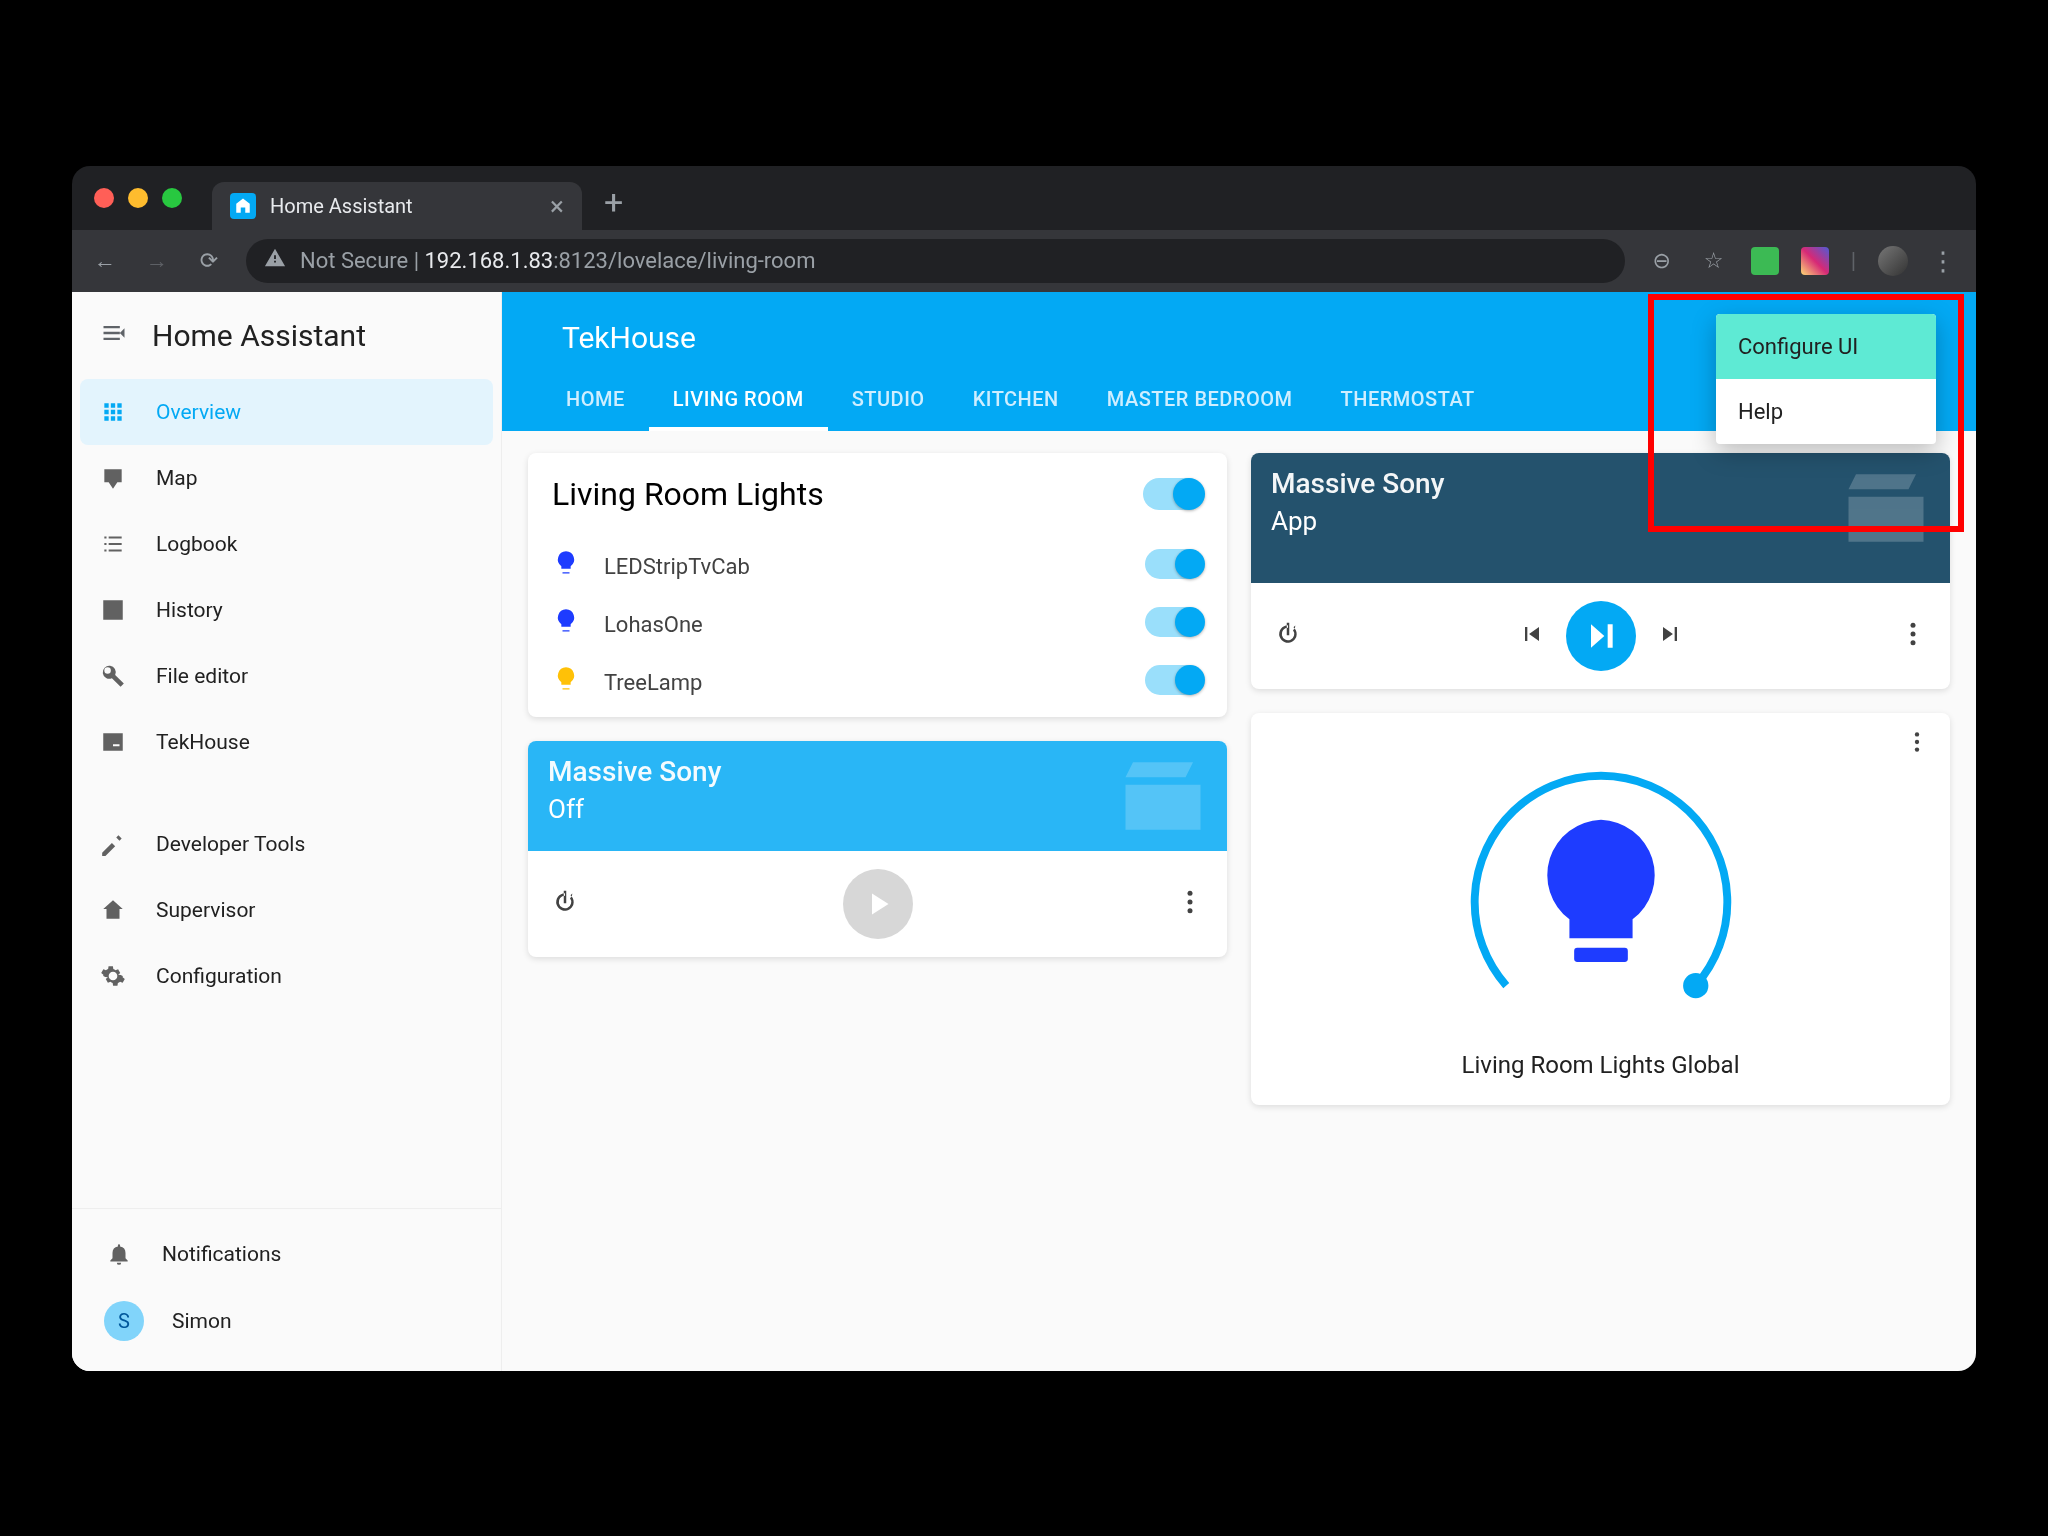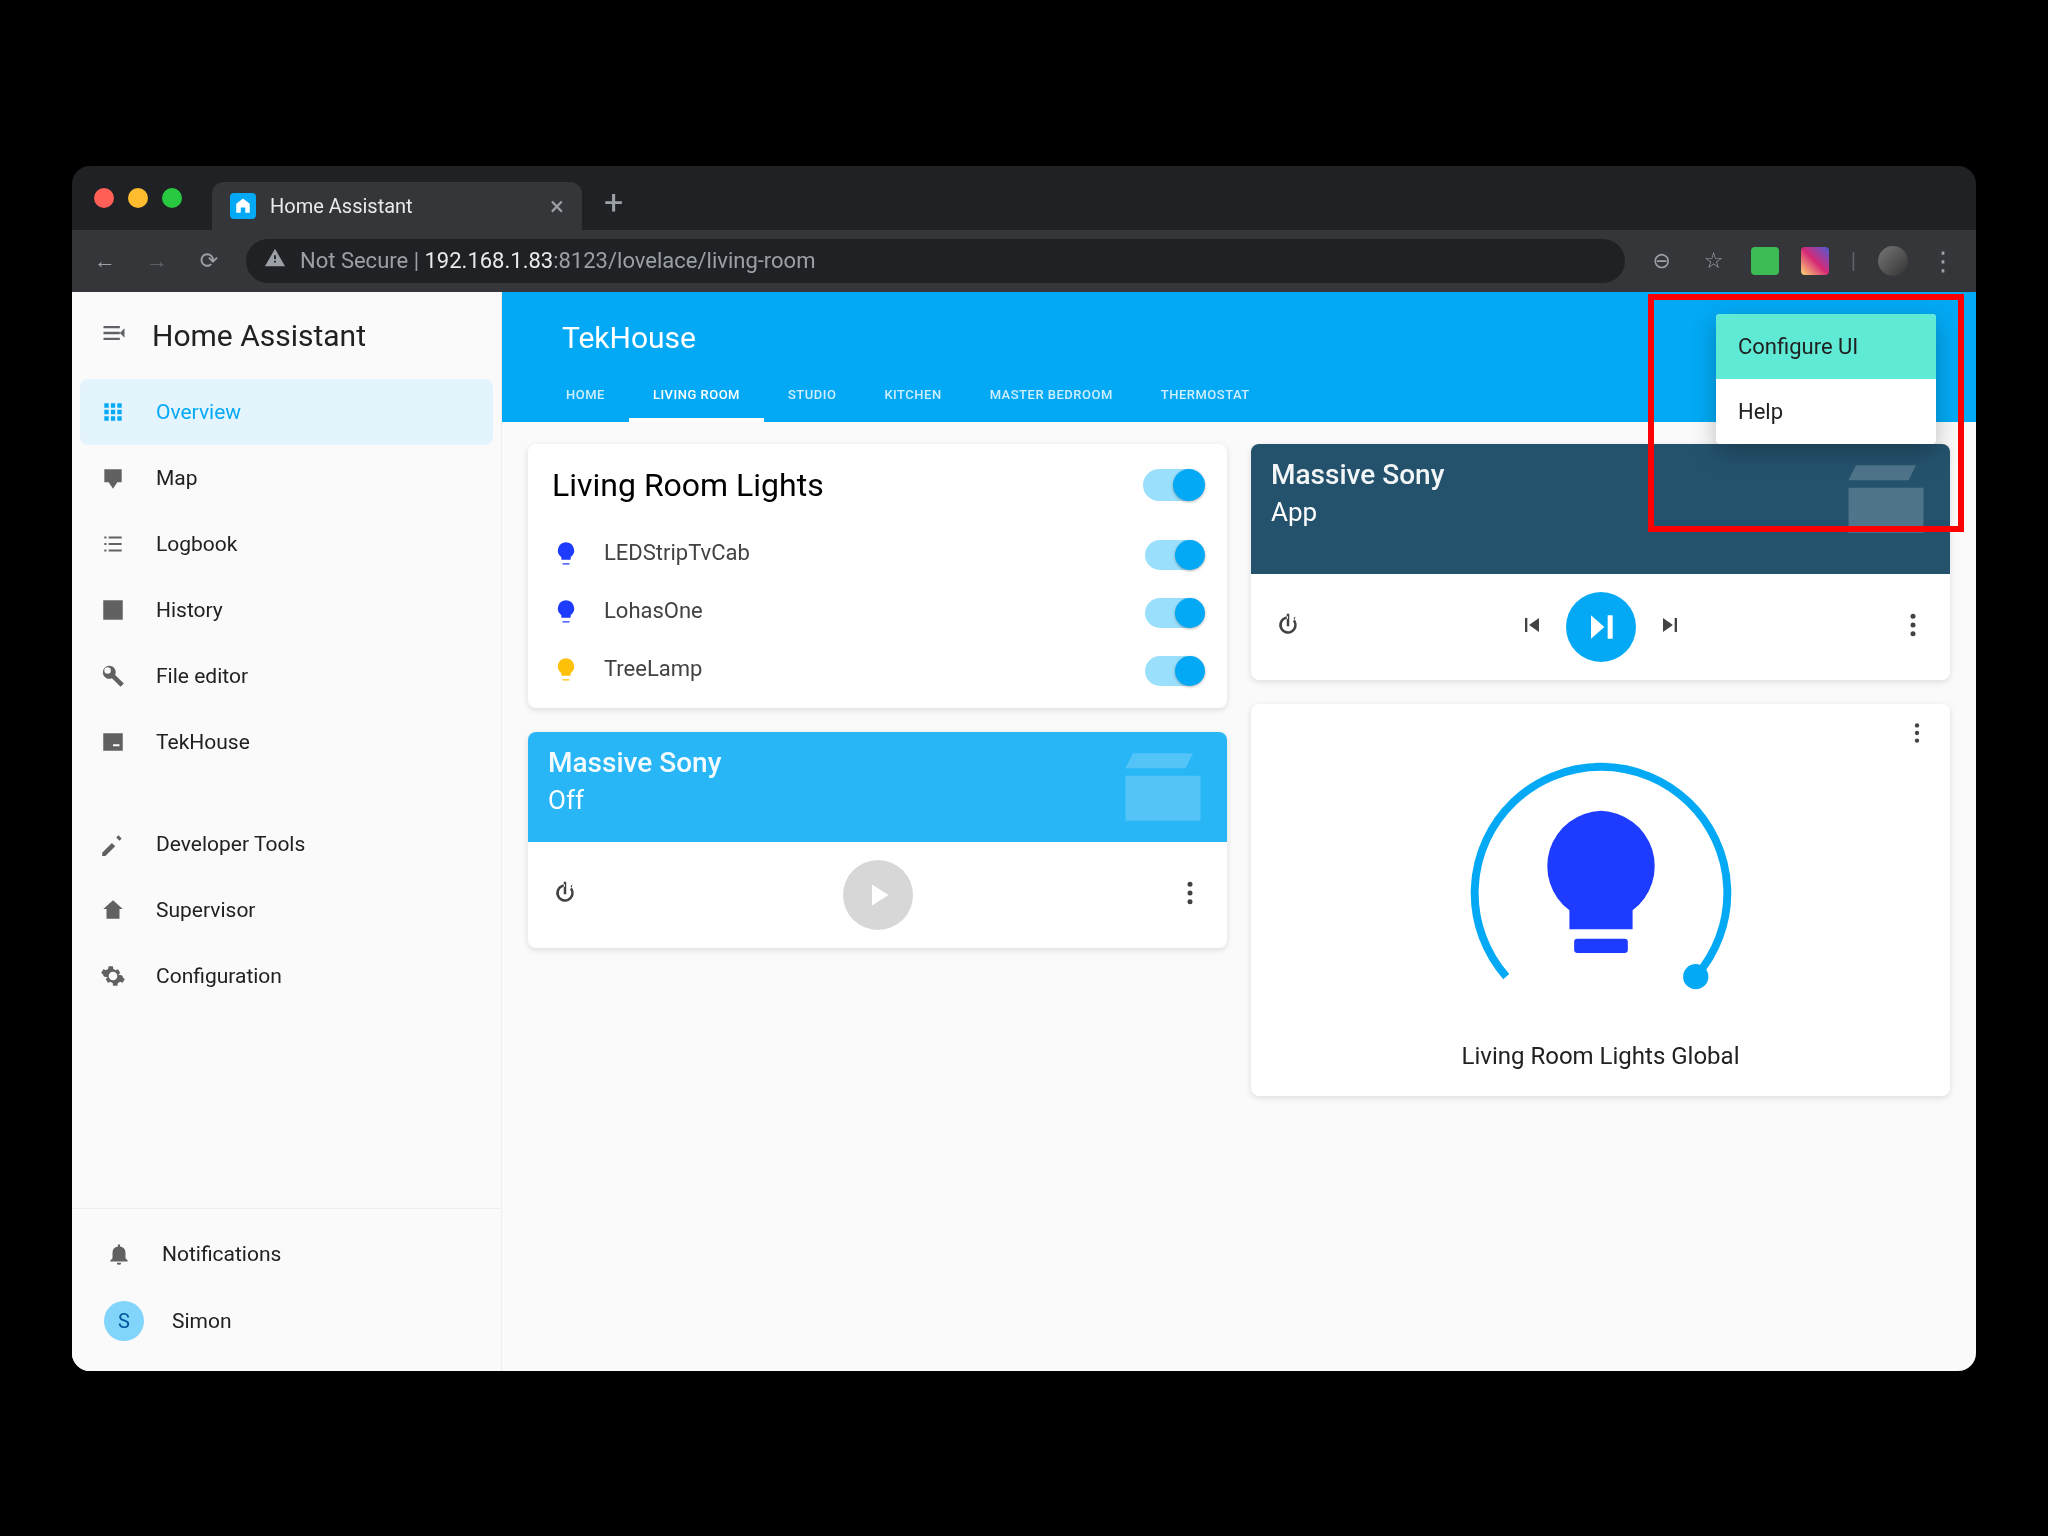--- a/index.html
+++ b/index.html
@@ -56,31 +56,31 @@
   .nav-item.active .ico svg{fill:var(--accent);}
   .nav-spacer{height:36px;}
   .sb-foot{margin-top:auto;border-top:1px solid #eee;padding:14px;}
   .sb-foot .nav-item{padding:16px 18px;}
   .avatar{width:40px;height:40px;border-radius:50%;background:#81d4fa;color:#01579b;display:flex;align-items:center;justify-content:center;font-size:20px;}
 
   
   .main{flex:1;display:flex;flex-direction:column;position:relative;}
   .header{background:var(--accent);color:#fff;padding:20px 0 0 0;}
   .header .h-title{font-size:30px;padding:8px 60px 18px 60px;}
-  .tabs{display:flex;gap:0;padding:0 40px;font-size:13px;font-weight:500;letter-spacing:.5px;}
+  .tabs{display:flex;gap:0;padding:0 40px;font-size:20px;font-weight:500;letter-spacing:.5px;}
   .tabs .tabi{padding:14px 24px 16px 24px;color:#cfeeff;cursor:pointer;white-space:nowrap;}
   .tabs .tabi.active{color:#fff;border-bottom:4px solid #fff;}
 
   .content{padding:22px 26px;display:grid;grid-template-columns:1fr 1fr;gap:24px;align-items:start;}
 
   .card{background:var(--card);border-radius:8px;box-shadow:0 2px 6px rgba(0,0,0,.12);overflow:hidden;}
 
   
   .lights-card .title{font-size:32px;padding:22px 24px;display:flex;align-items:center;justify-content:space-between;}
-  .row{display:flex;align-items:flex-start;gap:22px;padding:14px 24px;font-size:22px;color:#424242;}
+  .row{display:flex;align-items:flex-end;gap:22px;padding:14px 24px;font-size:22px;color:#424242;}
   .row .bulb{width:30px;height:30px;}
   .row .bulb svg{width:28px;height:28px;}
   .row .name{flex:1;}
   .switch{width:58px;height:30px;background:#9adffb;border-radius:30px;position:relative;cursor:pointer;}
   .switch::after{content:'';position:absolute;width:30px;height:30px;background:var(--accent);border-radius:50%;right:-2px;top:0;box-shadow:0 1px 3px rgba(0,0,0,.3);}
   .switch.big{width:60px;height:32px;}
   .switch.big::after{width:32px;height:32px;}
 
   
   .media-head{padding:14px 20px 20px 20px;color:#fff;position:relative;min-height:110px;}

